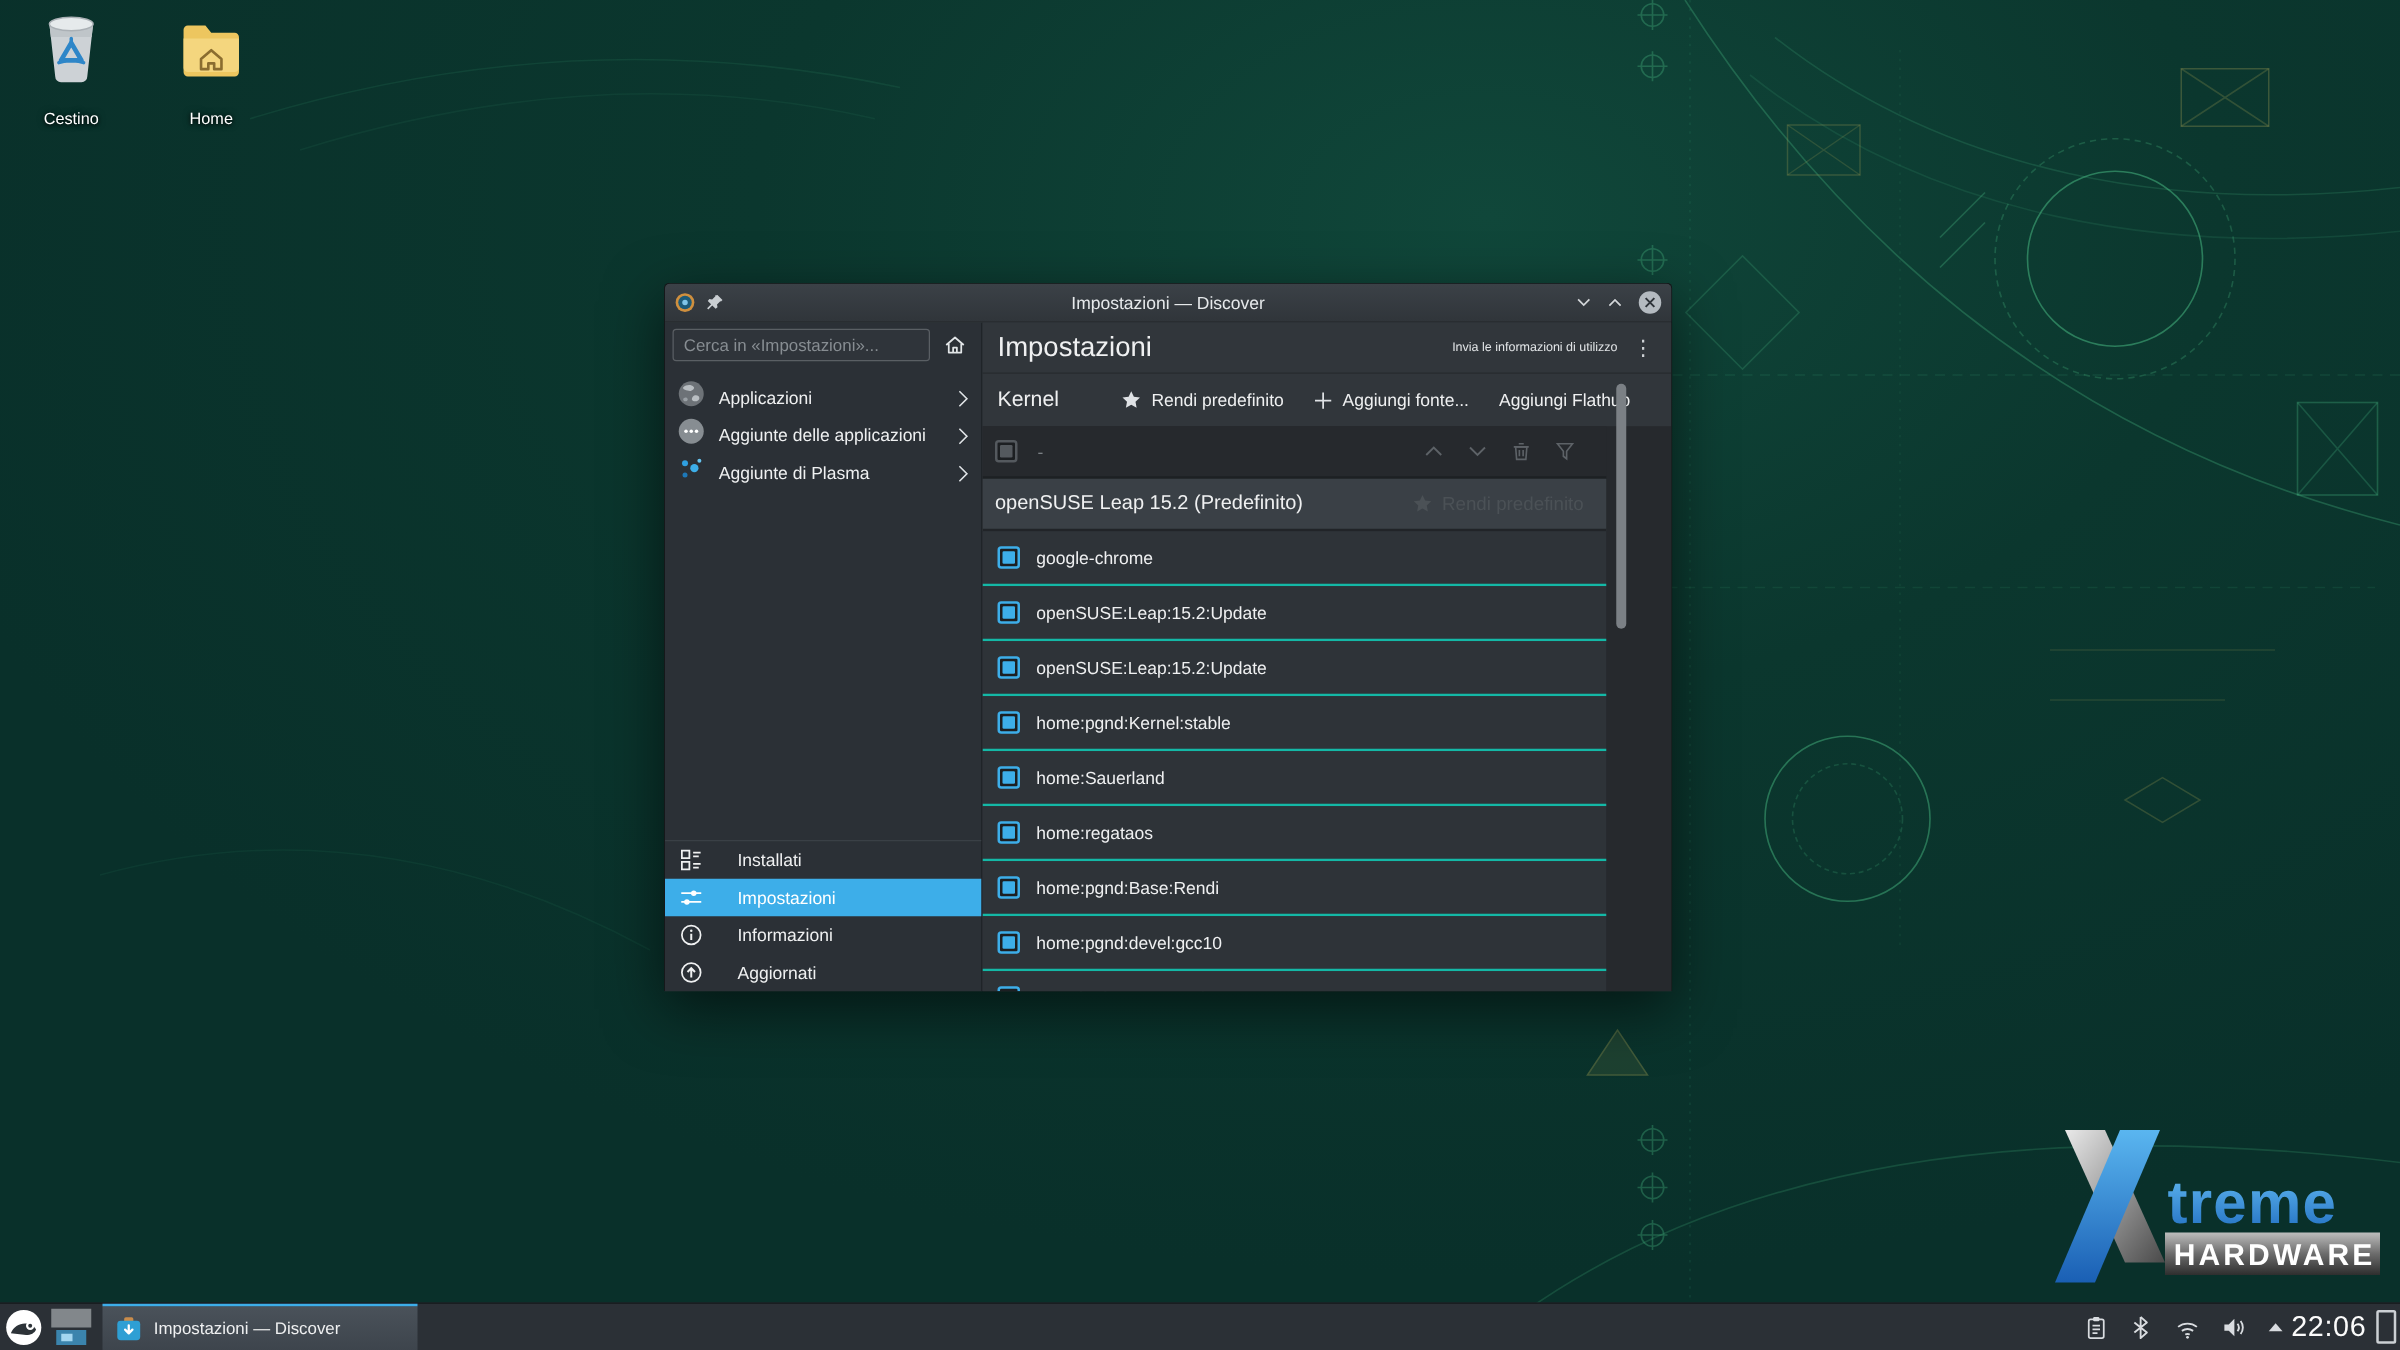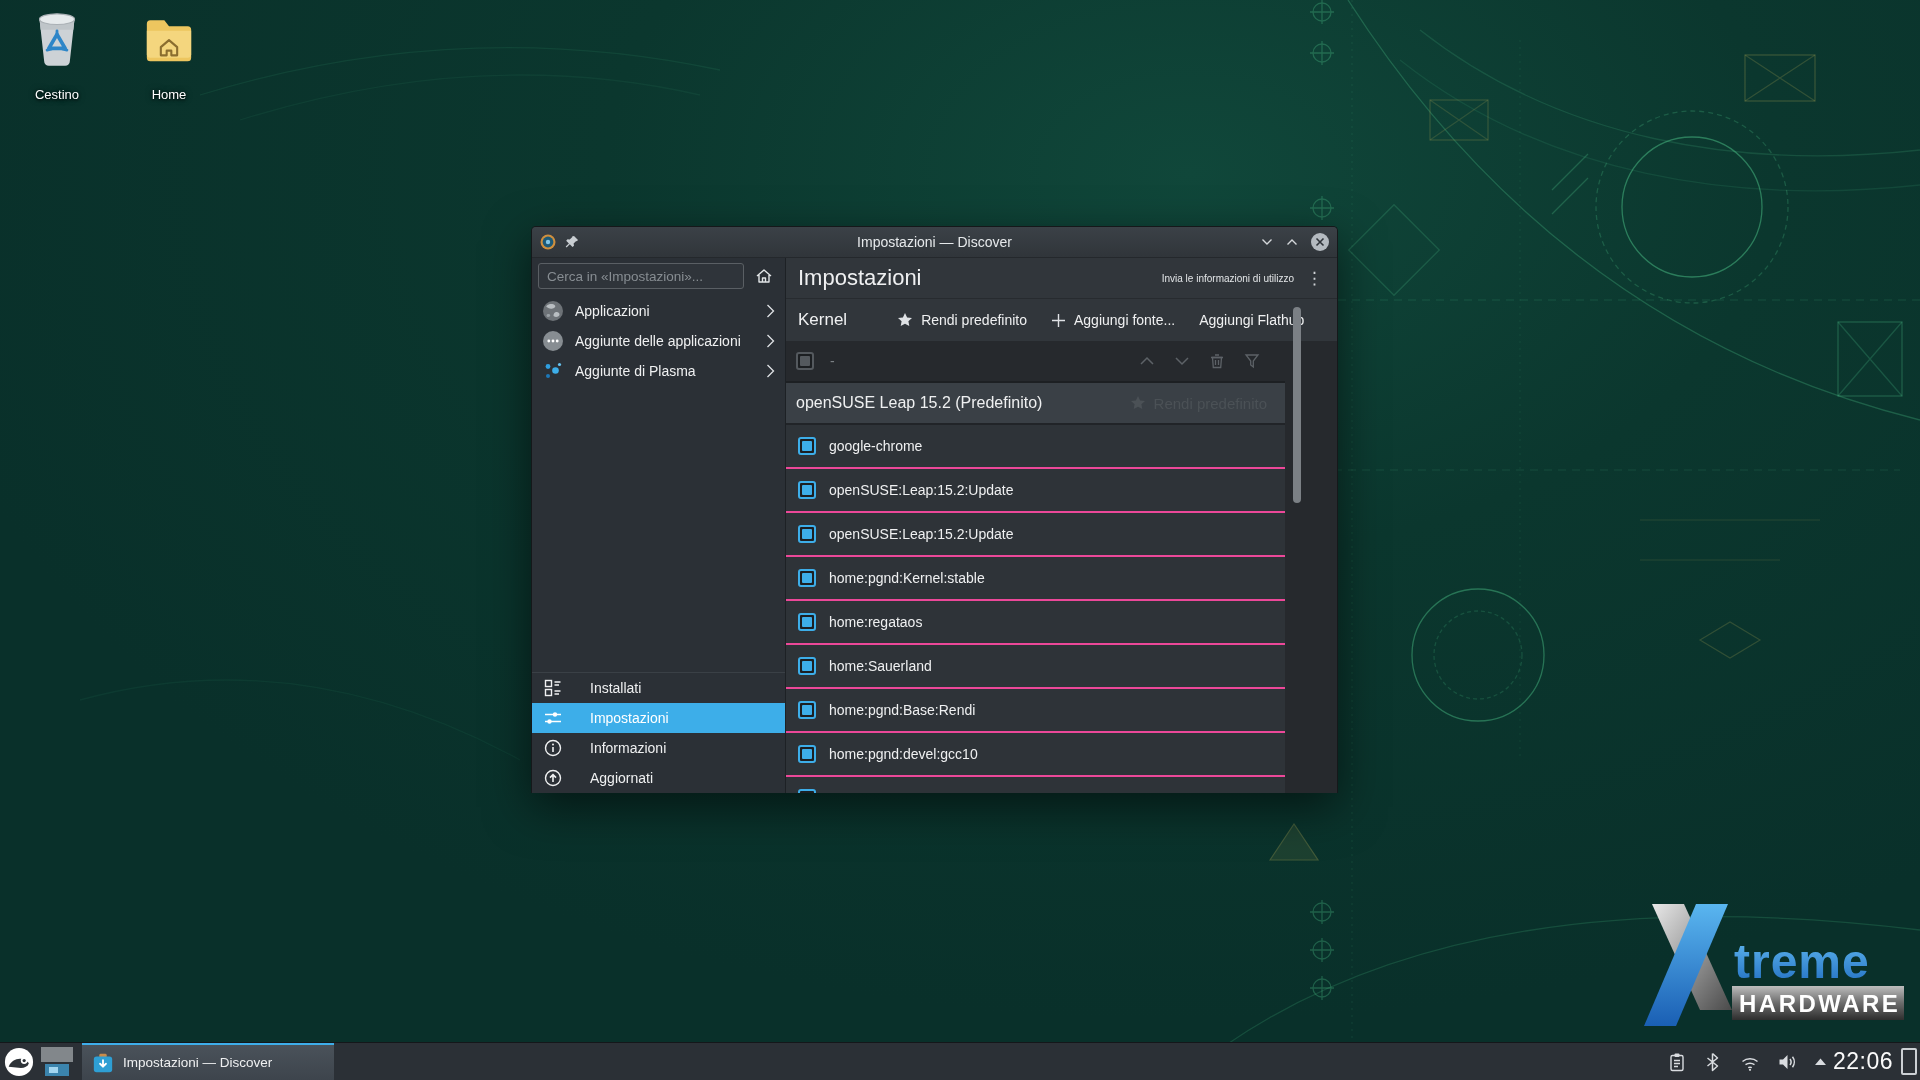--- a/index.html
+++ b/index.html
@@ -33,21 +33,21 @@
 
   
   .sidebar{width:253px;flex:0 0 253px;background:#2b3036;border-right:1px solid #1d2125;
            display:flex;flex-direction:column;}
   .search-row{display:flex;align-items:center;padding:5px 6px 3px 6px;gap:5px;}
   .search-input{flex:1;height:24px;background:#2f343a;border:1px solid #5a5f64;border-radius:3px;
                 color:#eff0f1;padding:0 8px;font-size:13.5px;font-family:"Liberation Sans",sans-serif;outline:none;}
   .search-input::placeholder{color:#878d92;}
   .home-btn{width:30px;height:26px;display:flex;align-items:center;justify-content:center;color:#e2e5e7;}
   .cat-list{margin-top:4px;}
-  .cat-item{height:30px;display:flex;align-items:center;padding:0 10px;gap:11px;
+  .cat-item{height:30px;display:flex;align-items:flex-end;padding:0 10px;gap:11px;
             color:#eff0f1;font-size:14px;}
   .cat-item .chev{margin-left:auto;display:flex;}
   .side-bottom{margin-top:auto;border-top:1px solid #3a4046;}
   .nav-item{height:30px;display:flex;align-items:center;padding:0 12px;gap:28px;
             color:#eff0f1;font-size:14px;}
   .nav-item.selected{background:#3daee9;color:#ffffff;}
 
   
   .main{flex:1;display:flex;flex-direction:column;background:#31363b;position:relative;min-width:0;}
   .main-header{height:40px;flex:0 0 40px;display:flex;align-items:center;padding:0 12px;
@@ -64,21 +64,21 @@
   .filter-row{height:40px;display:flex;align-items:center;padding:0 10px;gap:16px;background:#26292d;}
   .dash{color:#7b8085;font-size:14px;}
   .filter-icons{margin-left:auto;display:flex;gap:17px;color:#5d6267;padding-right:14px;}
   .sep2{height:2px;background:#1d2023;}
   .section-header{height:42px;background:#3a4046;display:flex;align-items:center;padding:0 10px;
                   border-bottom:2px solid #212428;}
   .section-title{font-size:16px;color:#eff0f1;}
   .section-default{margin-left:auto;display:flex;align-items:center;gap:8px;color:#4b5156;
                    font-size:15px;padding-right:8px;}
   .repo-row{height:44px;background:#2e3338;display:flex;align-items:center;padding:0 12px;gap:13px;
-            border-bottom:2px solid #ec4899;color:#eff0f1;font-size:14px;box-sizing:border-box;}
+            border-bottom:2px solid #14b8a6;color:#eff0f1;font-size:14px;box-sizing:border-box;}
   .cb{width:14px;height:14px;border:2px solid #3daee9;border-radius:3px;position:relative;
       background:#1c1f22;flex:0 0 auto;}
   .cb::after{content:"";position:absolute;inset:2px;background:#3daee9;border-radius:1px;}
   .cb.disabled{border-color:#54595e;}
   .cb.disabled::after{background:#54595e;}
   .scrollbar{position:absolute;right:36px;top:49px;width:8px;height:196px;border-radius:4px;
              background:#7b8085;}
 
   
   .taskbar{position:absolute;left:0;bottom:0;width:1920px;height:38px;background:#2b3036;
@@ -370,25 +370,25 @@
         <div class="repo-row content-w">
           <span class="cb"></span>
           <span>openSUSE:Leap:15.2:Update</span>
         </div>
         <div class="repo-row content-w">
           <span class="cb"></span>
           <span>home:pgnd:Kernel:stable</span>
         </div>
         <div class="repo-row content-w">
           <span class="cb"></span>
+          <span>home:Sauerland</span>
+        </div>
+        <div class="repo-row content-w">
+          <span class="cb"></span>
           <span>home:regataos</span>
-        </div>
-        <div class="repo-row content-w">
-          <span class="cb"></span>
-          <span>home:Sauerland</span>
         </div>
         <div class="repo-row content-w">
           <span class="cb"></span>
           <span>home:pgnd:Base:Rendi</span>
         </div>
         <div class="repo-row content-w">
           <span class="cb"></span>
           <span>home:pgnd:devel:gcc10</span>
         </div>
         <div class="repo-row content-w">

